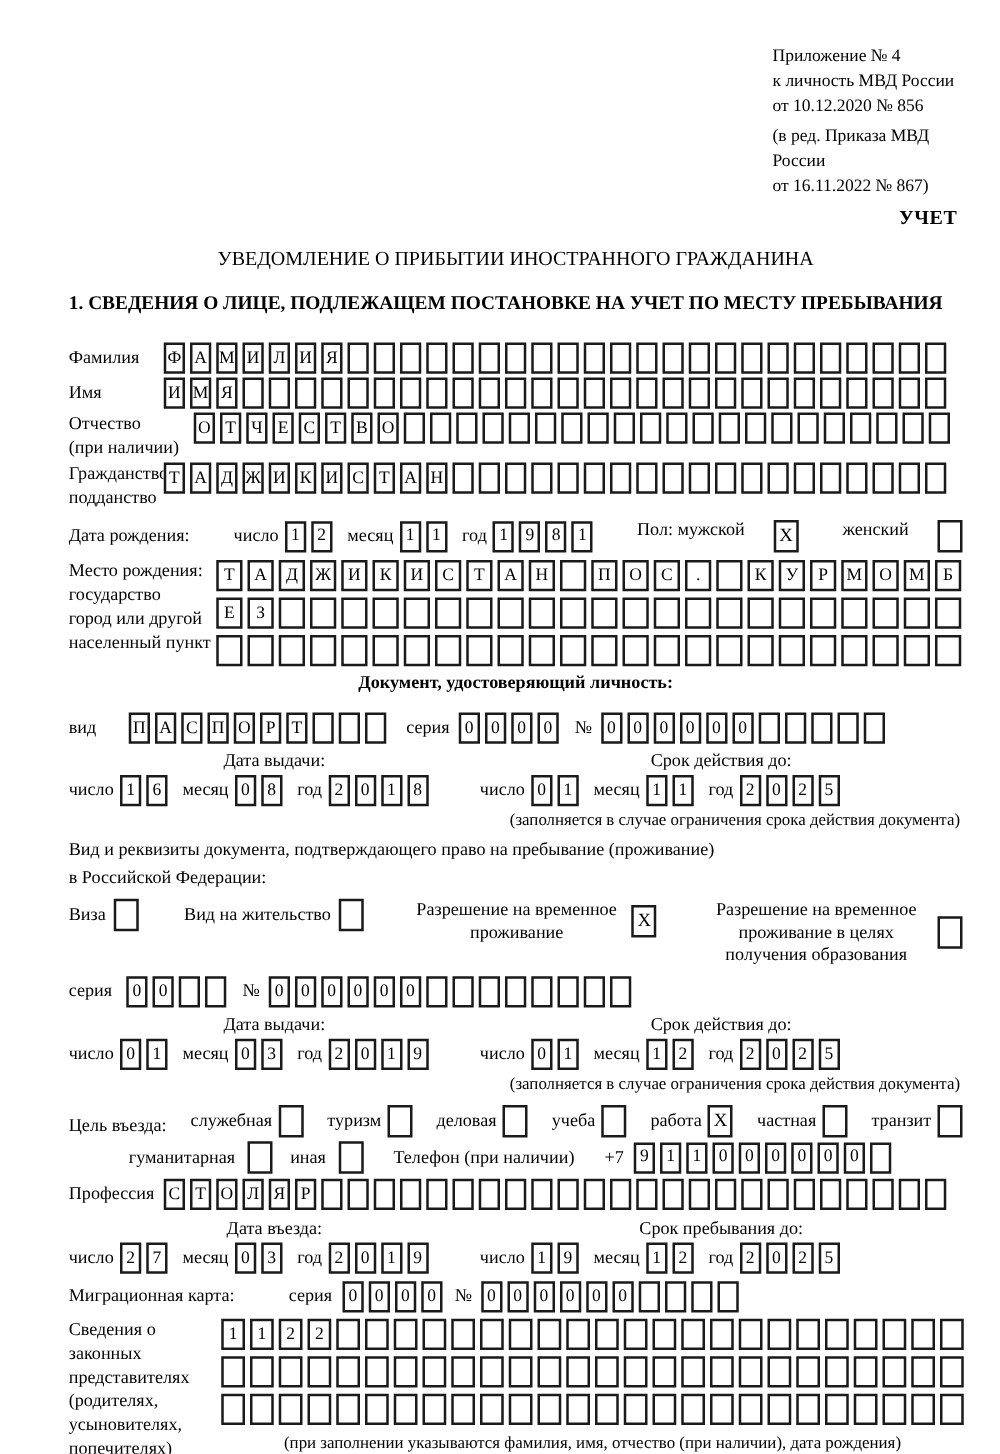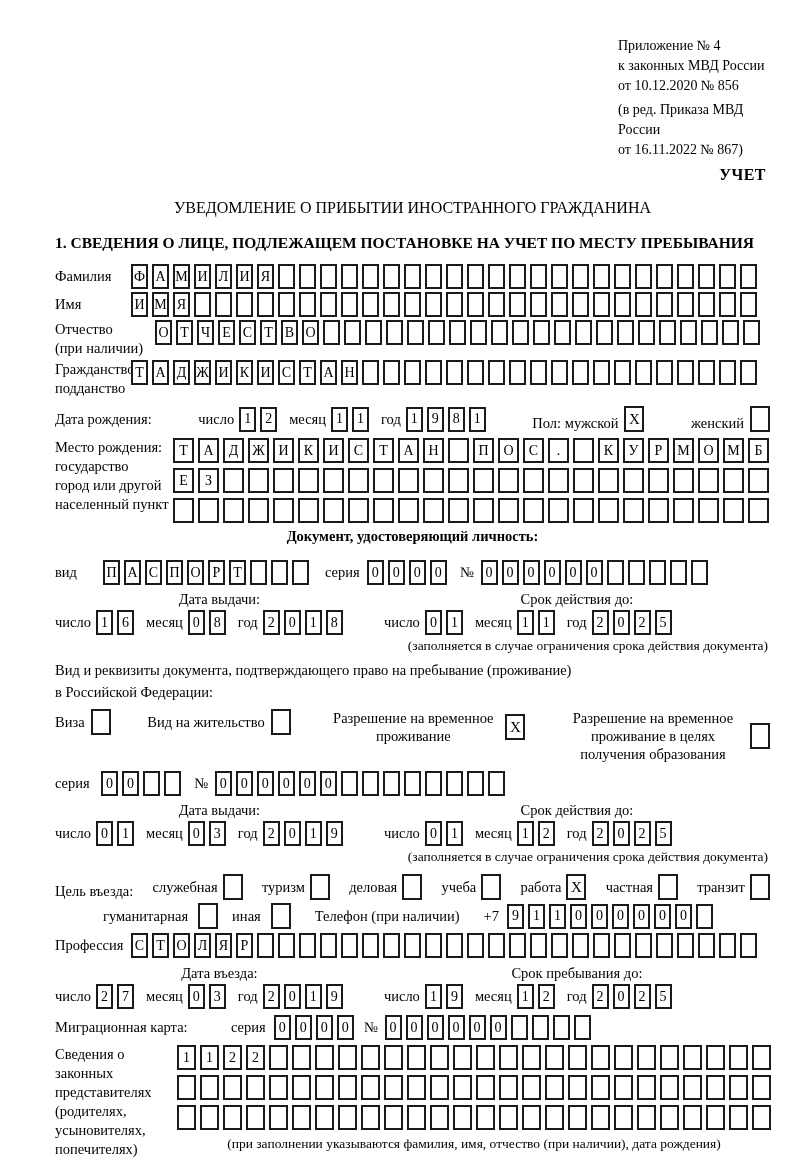--- a/index.html
+++ b/index.html
@@ -32,54 +32,54 @@
   .dh-r{width:54%;text-align:center}
   .drow{display:flex;align-items:center;margin-top:2px}
   .dgroup{display:flex;align-items:center}
   .dg-l{width:46%}
   .dlab{font-size:14.5px;margin:0 5px 0 12px}
   .dlab.first{margin-left:0}
   .note{font-size:13.5px;text-align:right;margin-top:3px;padding-right:2px}
   .intro{font-size:14.5px;line-height:21px;margin-top:6px}
   .optrow{display:flex;justify-content:space-between;align-items:flex-start;margin-top:6px}
   .opt{display:flex;align-items:center;gap:6px}
-  .opt.mid{align-items:flex-end;gap:6px}
+  .opt.mid{align-items:flex-start;gap:23px}
   .optlbl{font-size:14.5px;line-height:18px}
   .ow3{width:172px;text-align:center}
   .ow4{width:182px;text-align:center}
   .prow{display:flex;align-items:flex-end;justify-content:space-between;margin-top:9px}
   .prow .opt{align-items:center;gap:5px}
   .hum{margin-top:3px;padding-left:48px}
   .gap10{margin-left:10px}
   .gap14{margin-left:14px}
   .gap24{margin-left:24px}
   .cnote{font-size:13.5px;text-align:center;margin-top:6px}
 </style>
 </head>
 <body>
 
 <div class="page">
 
   <div class="hdr">
     <div>Приложение № 4</div>
-    <div>к законных МВД России</div>
+    <div>к личность МВД России</div>
     <div>от 10.12.2020 № 856</div>
     <div class="hdr-sub">(в ред. Приказа МВД России</div>
     <div>от 16.11.2022 № 867)</div>
   </div>
 
   <div class="forma">УЧЕТ</div>
 
   <div class="title">
     <div>УВЕДОМЛЕНИЕ О ПРИБЫТИИ ИНОСТРАННОГО ГРАЖДАНИНА</div>
   </div>
 
   <div class="sec">1. СВЕДЕНИЯ О ЛИЦЕ, ПОДЛЕЖАЩЕМ ПОСТАНОВКЕ НА УЧЕТ ПО МЕСТУ ПРЕБЫВАНИЯ</div>
 
-  <div class="row" style="margin-top:12px">
+  <div class="row" style="margin-top:22px">
     <span class="lbl w76">Фамилия</span>
     <span class="cells">
         <span class="cell">Ф</span>
         <span class="cell">А</span>
         <span class="cell">М</span>
         <span class="cell">И</span>
         <span class="cell">Л</span>
         <span class="cell">И</span>
         <span class="cell">Я</span>
         <span class="cell"></span>

